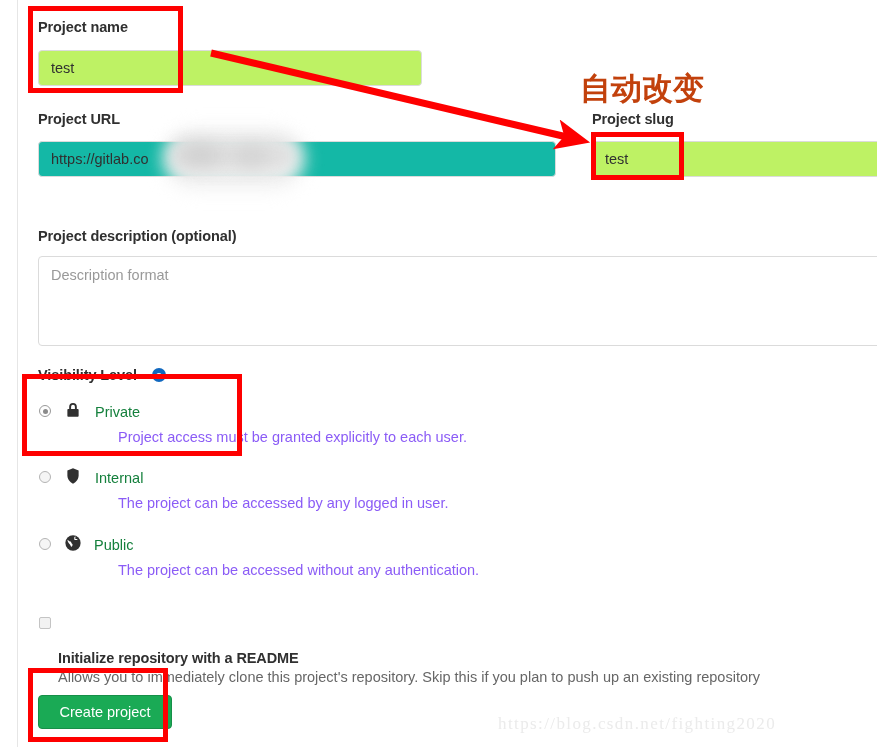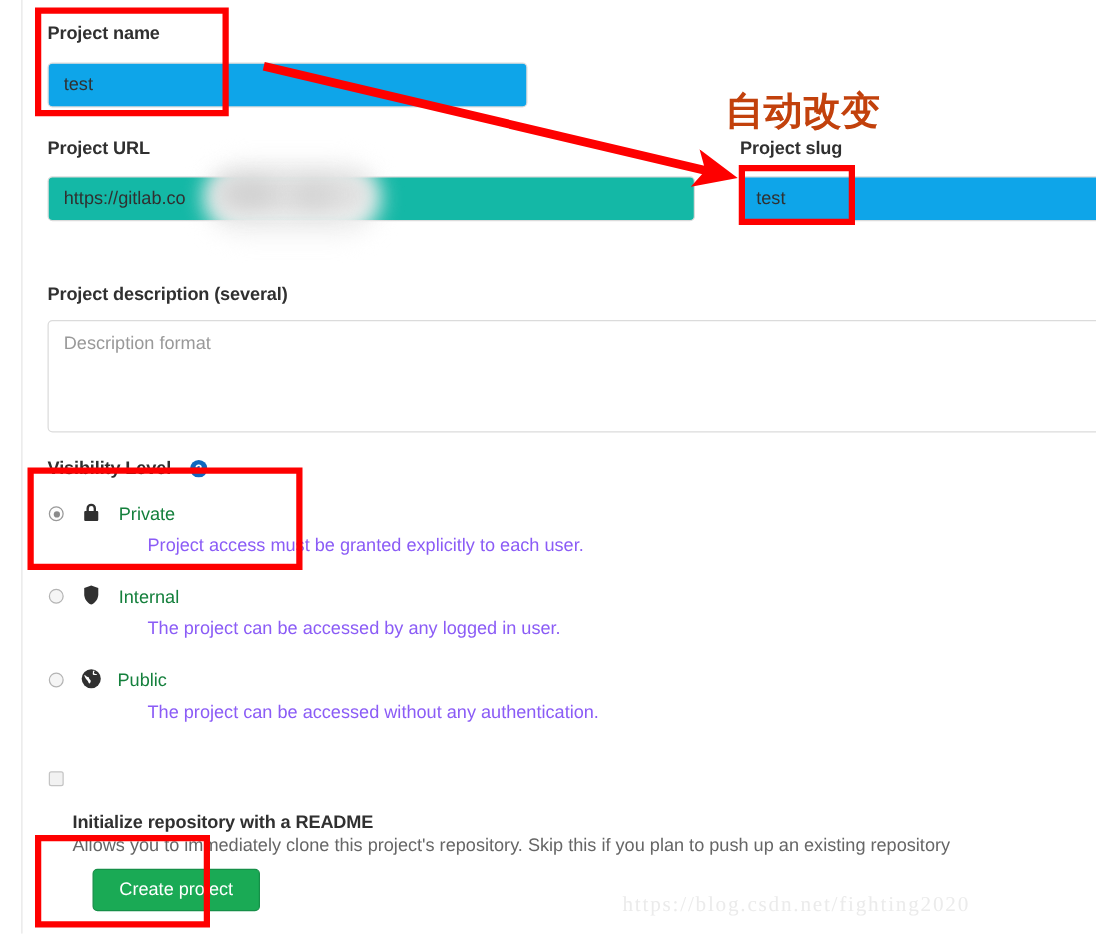--- a/index.html
+++ b/index.html
@@ -41,21 +41,21 @@
     color: #303030;
     letter-spacing: -0.1px;
     white-space: nowrap;
   }
 
   .text-input {
     position: absolute;
     box-sizing: border-box;
     border: 1px solid #dbdbdb;
     border-radius: 4px;
-    background: #0ea5e9;
+    background: #bef264;
     font-size: 14.5px;
     color: #303030;
     padding: 0 12px;
     display: flex;
     align-items: center;
     white-space: nowrap;
     overflow: hidden;
   }
   .text-input.readonly-ish {
     background: #14b8a6;
@@ -156,21 +156,20 @@
     background: #1aaa55;
     border: 1px solid #168f48;
     border-radius: 4px;
     color: #ffffff;
     font-size: 14.5px;
     display: flex;
     align-items: center;
     justify-content: center;
     white-space: nowrap;
     cursor: pointer;
-    margin-left: 36px;
   }
 
   
   .anno-box {
     position: absolute;
     box-sizing: border-box;
     border: 5px solid #fe0000;
     background: transparent;
     pointer-events: none;
   }
@@ -224,21 +223,21 @@
     <div class="blob" style="left:20px; top:16px; width:126px; height:28px; background:#dedede;"></div>
     <div class="blob" style="left:30px; top:20px; width:40px; height:20px; background:#cfcfcf;"></div>
     <div class="blob" style="left:84px; top:22px; width:34px; height:18px; background:#d2d2d2;"></div>
   </div>
 
   <div class="form-label" style="left:592px; top:111px;">Project slug</div>
 
   <div class="text-input" style="left:592px; top:141px; width:300px; height:36px;">test</div>
 
 
-  <div class="form-label" style="left:38px; top:228px;">Project description (several)</div>
+  <div class="form-label" style="left:38px; top:228px;">Project description (optional)</div>
 
   <div class="textarea-box" style="left:38px; top:256px; width:854px; height:90px;">
     <span>Description format</span>
   </div>
 
   <div class="form-label" style="left:38px; top:367px;">Visibility Level</div>
 
   <svg class="help-icon" style="left:152px; top:368px;" viewBox="0 0 16 16">
     <circle cx="8" cy="8" r="8" fill="#1068bf"></circle>
     <text x="8" y="12" font-size="11" font-weight="bold" fill="#ffffff" text-anchor="middle" font-family="Liberation Sans, sans-serif">?</text>

